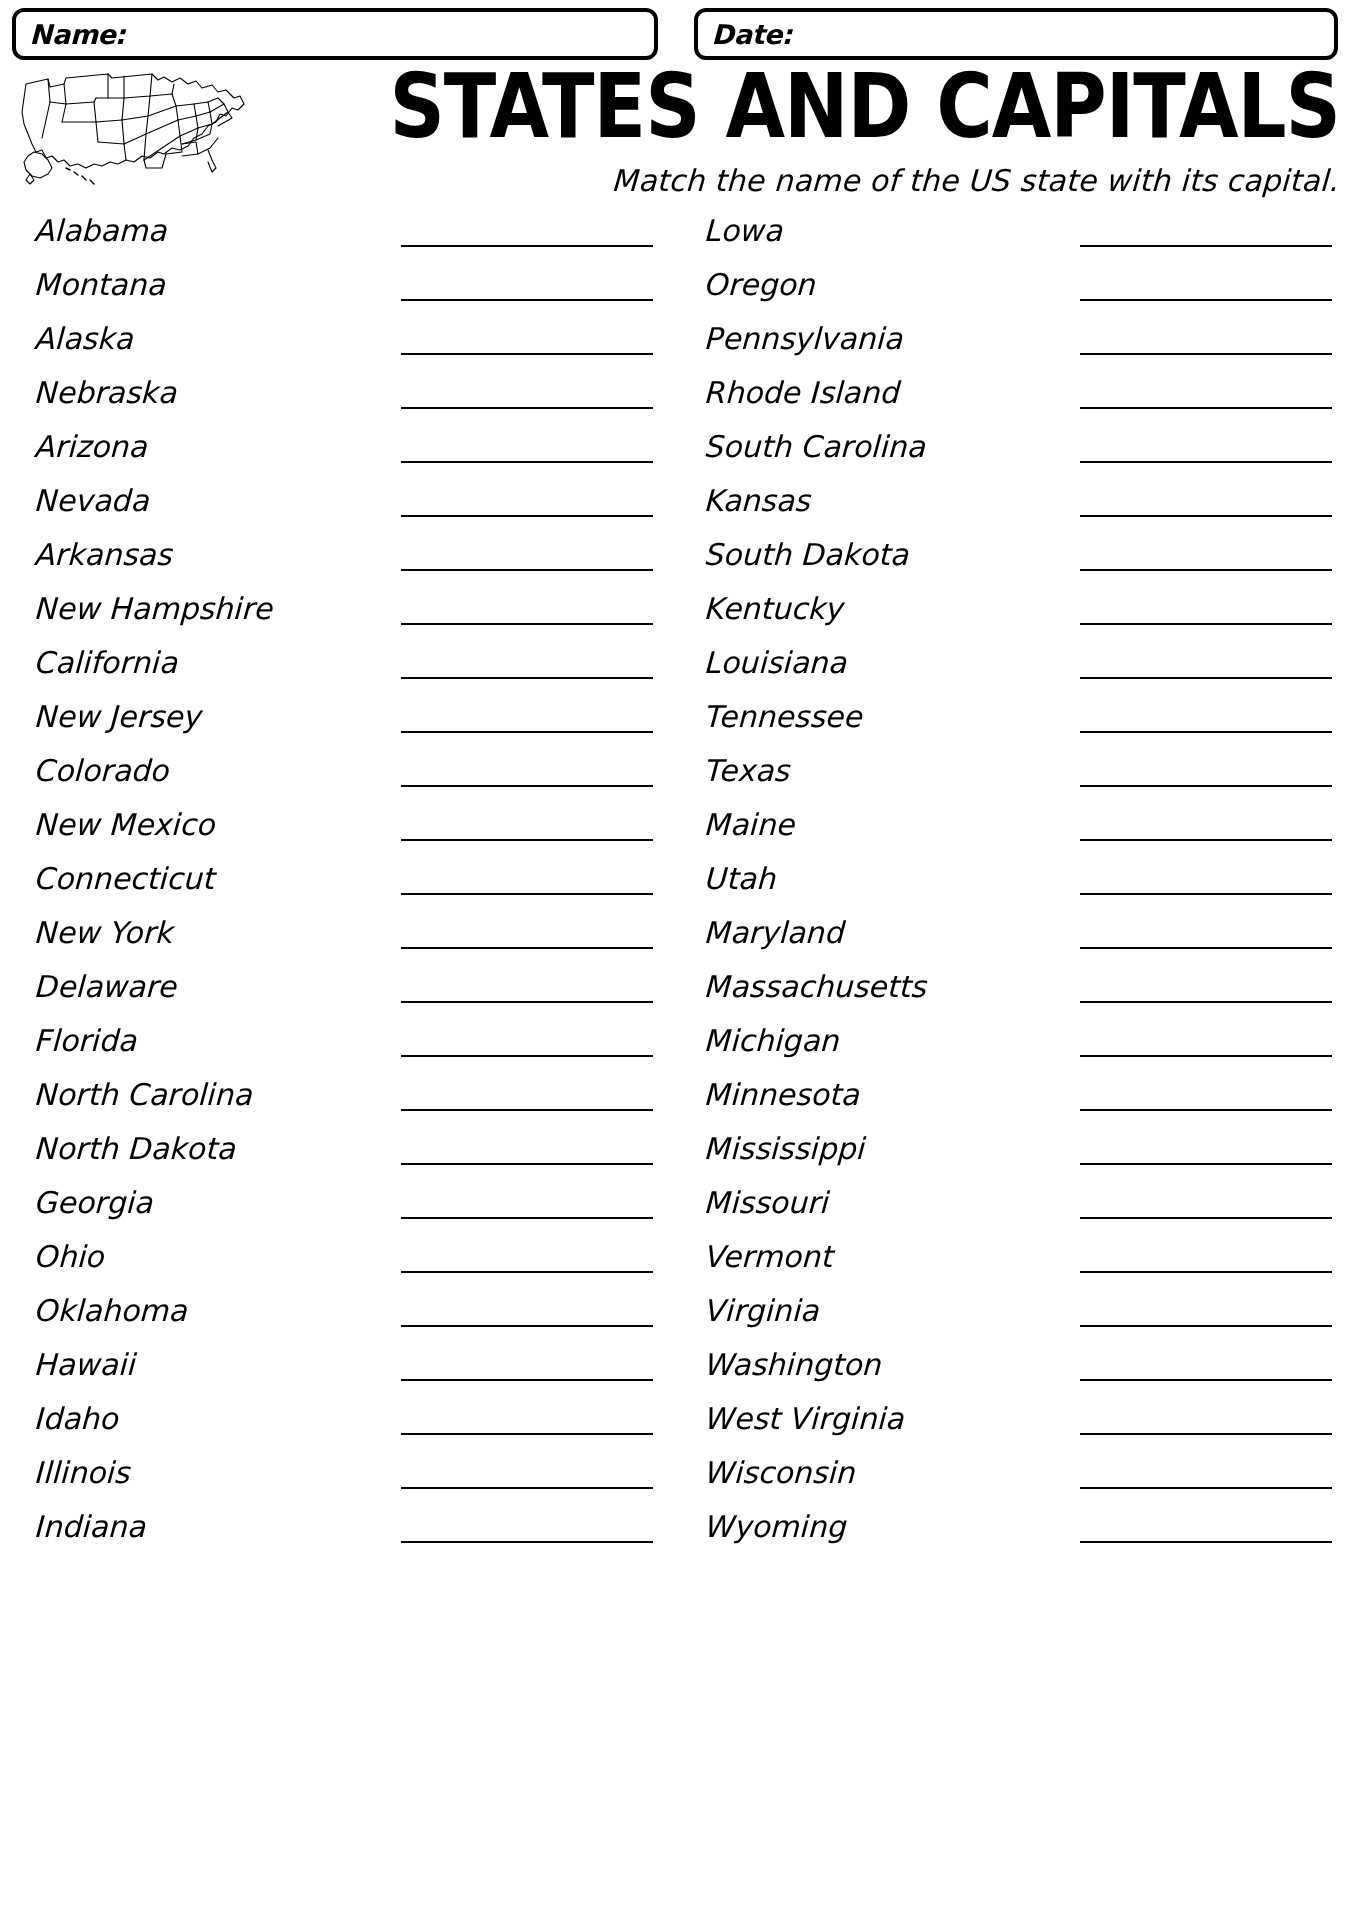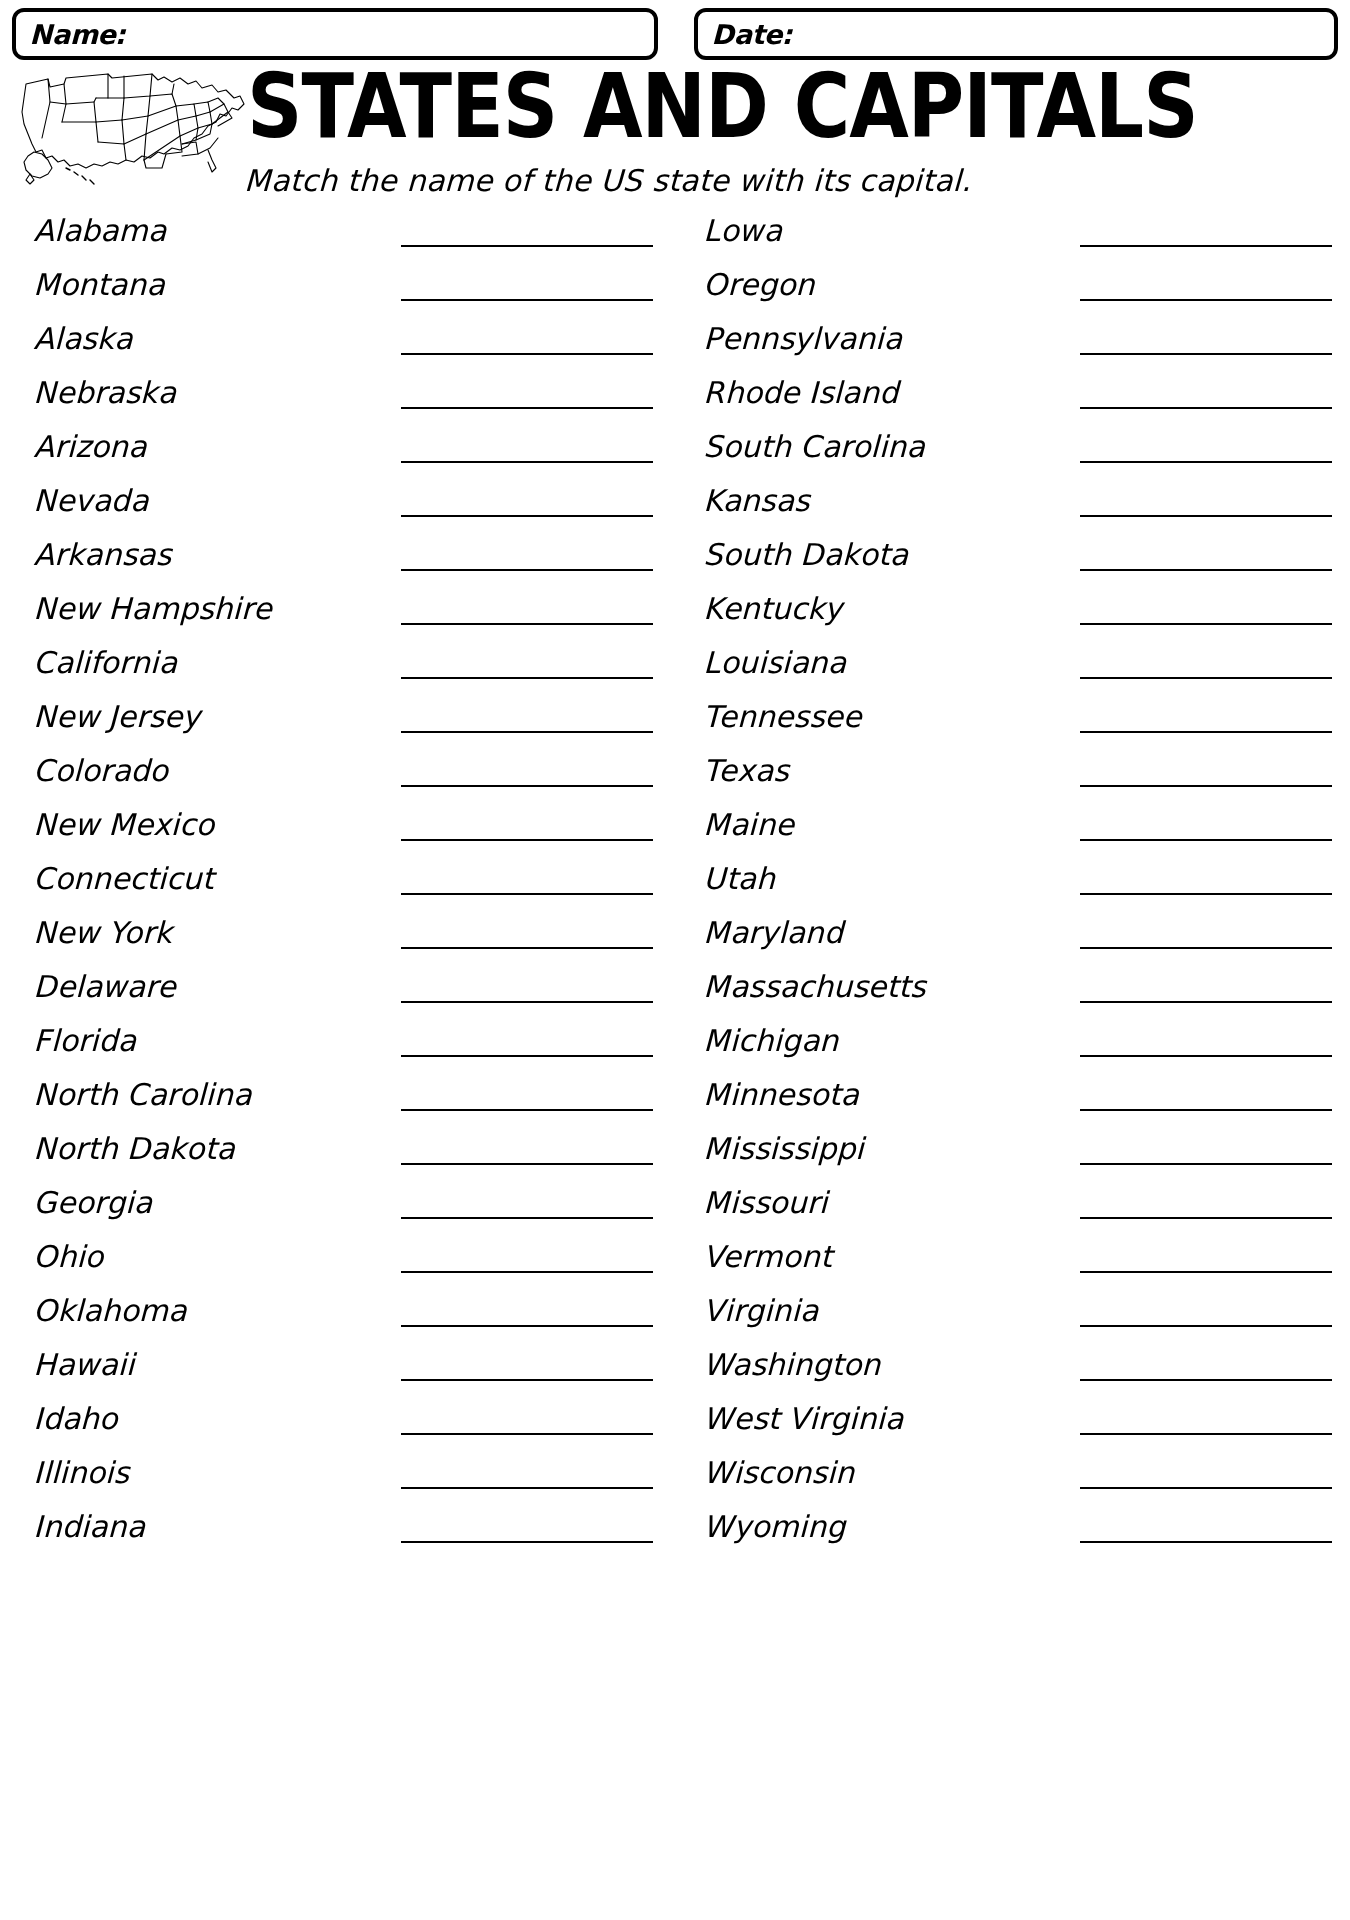--- a/index.html
+++ b/index.html
@@ -62,21 +62,21 @@
     flex: 0 0 235px;
     padding-top: 6px;
   }
 
   .map-holder svg { display: block; width: 100%; height: auto; }
 
   .title-text-holder {
     flex: 1 1 auto;
     display: flex;
     flex-direction: column;
-    align-items: flex-start;
+    align-items: flex-end;
     padding-right: 10px;
   }
 
   .worksheet-title {
     font-family: "DejaVu Sans", sans-serif;
     font-weight: bold;
     font-size: 77px;
     line-height: 0.97;
     letter-spacing: -1px;
     white-space: nowrap;

